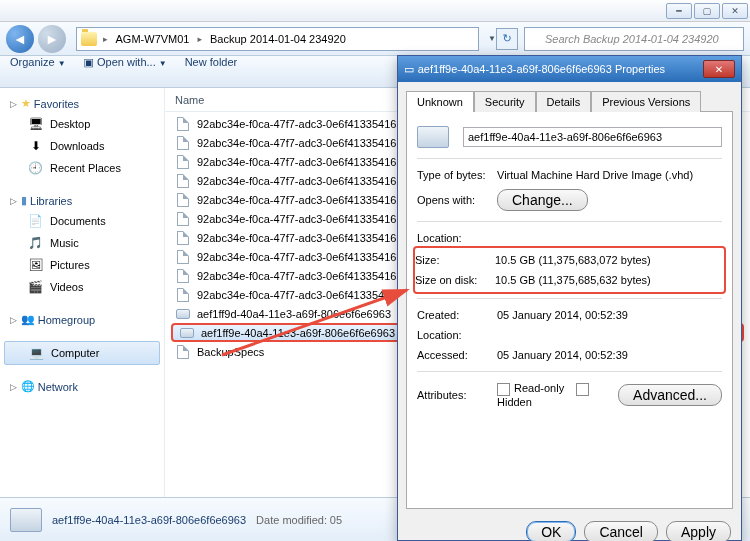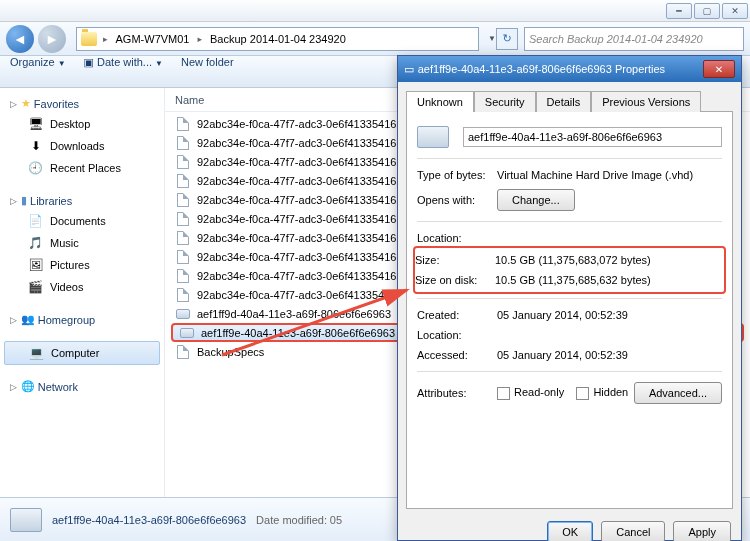--- a/index.html
+++ b/index.html
@@ -10,21 +10,21 @@
 .winbtn{width:26px;height:16px;margin-left:2px;border:1px solid #8fa7c4;border-radius:2px;background:linear-gradient(#f5f9fd,#d9e6f5);display:flex;align-items:center;justify-content:center;font-size:9px;color:#456}
 .navbar{height:34px;background:linear-gradient(#f7fbff,#e4eef9);display:flex;align-items:center;padding:0 6px;border-bottom:1px solid #bcd}
 .navbtn{width:28px;height:28px;border-radius:14px;background:radial-gradient(circle at 30% 30%,#7fb6f0,#2a6db8);margin-right:4px;display:flex;align-items:center;justify-content:center;color:#fff;font-size:14px}
 .navbtn.fwd{background:radial-gradient(circle at 30% 30%,#d0dce8,#9cb0c6)}
 .addrbar{flex:1;height:24px;background:#fff;border:1px solid #8fa7c4;display:flex;align-items:center;padding:0 4px;margin:0 6px}
 .addrbar .seg{padding:0 8px;color:#000}
 .addrbar .arrow{color:#666;font-size:9px}
 .folder-ic{width:16px;height:14px;background:linear-gradient(#fff2b3,#f2c94c);border-radius:2px;margin-right:6px;position:relative}
 .folder-ic:before{content:"";position:absolute;top:-3px;left:1px;width:6px;height:3px;background:#f2c94c;border-radius:1px 1px 0 0}
 .refresh{width:22px;height:22px;border:1px solid #8fa7c4;background:#eaf2fb;display:flex;align-items:center;justify-content:center;color:#2a6db8}
-.searchbox{width:220px;height:24px;border:1px solid #8fa7c4;background:#fff;display:flex;align-items:center;padding:0 4px;margin-left:6px;color:#888;font-style:italic}
+.searchbox{width:220px;height:24px;border:1px solid #8fa7c4;background:#fff;display:flex;align-items:center;padding:0 20px;margin-left:6px;color:#888;font-style:italic}
 .toolbar{height:32px;background:linear-gradient(#f7fbff,#dfeaf6);display:flex;padding:0 10px;border-bottom:1px solid #bcd;gap:18px}
 .toolbar span{color:#1a3e6e}
 .drop{font-size:8px;margin-left:3px;color:#456}
 .body{display:flex;height:calc(100% - 88px - 44px)}
 .sidebar{width:165px;border-right:1px solid #e6edf5;padding:6px 0;overflow:hidden}
 .sb-group{margin-bottom:12px}
 .sb-head{display:flex;align-items:center;padding:3px 10px;font-size:11px;color:#1a3e6e}
 .sb-head .tri{font-size:9px;color:#666;margin-right:4px}
 .sb-item{display:flex;align-items:center;padding:3px 10px 3px 28px;color:#000}
 .sb-item .ic{width:16px;height:16px;margin-right:6px;display:flex;align-items:center;justify-content:center;font-size:12px}
@@ -50,21 +50,21 @@
 .props-title .close{margin-left:auto;width:32px;height:18px;background:linear-gradient(#e27777,#c0392b);border:1px solid #7a2828;border-radius:2px;color:#fff;display:flex;align-items:center;justify-content:center;font-size:10px}
 .tabs{display:flex;padding:8px 8px 0 8px;gap:0}
 .tab{padding:4px 10px;border:1px solid #aaa;border-bottom:none;background:#f0f0f0;font-size:11px;position:relative;top:1px}
 .tab.active{background:#fff;z-index:2}
 .tabpane{margin:0 8px 8px 8px;background:#fff;border:1px solid #aaa;padding:10px;height:398px}
 .fieldrow{display:flex;align-items:center;padding:4px 0;font-size:11px}
 .fieldrow .lbl{width:80px;color:#000}
 .fieldrow .val{flex:1;color:#000}
 .fieldinput{flex:1;border:1px solid #abadb3;padding:3px 4px;background:#fff}
 .hr{border-top:1px solid #ddd;margin:6px 0}
-.btn{height:22px;padding:0 14px;border:1px solid #8a8a8a;border-radius:3px;background:linear-gradient(#f9f9f9,#e1e1e1);font-size:11px}
+.btn{height:22px;padding:0 14px;border:1px solid #8a8a8a;border-radius:10px;background:linear-gradient(#f9f9f9,#e1e1e1);font-size:14px}
 .btn.def{border:1px solid #2a6db8;box-shadow:0 0 0 1px #7fb6f0 inset}
 .checkbox{width:13px;height:13px;border:1px solid #8a8a8a;margin-right:4px;display:inline-block;vertical-align:middle;background:#fff}
 .dlg-btns{display:flex;justify-content:flex-end;gap:8px;padding:4px 10px 10px}
 .redbox{border:2px solid #e74c3c;border-radius:4px;padding:2px 0;margin:-2px -4px}
 
 .arrow-annot{position:absolute;left:212px;top:285px;width:210px;height:80px;pointer-events:none;z-index:50}
 .arrow-annot svg{width:100%;height:100%}
 </style>
 </head>
 <body>
@@ -84,21 +84,21 @@
       <span class="seg">AGM-W7VM01</span>
       <span class="arrow">▸</span>
       <span class="seg">Backup 2014-01-04 234920</span>
     </div>
     <span class="drop">▼</span>
     <div class="refresh">↻</div>
     <div class="searchbox">Search Backup 2014-01-04 234920</div>
   </div>
   <div class="toolbar">
     <span><span>Organize</span><span class="drop">▼</span></span>
-    <span>▣ <span>Date with...</span><span class="drop">▼</span></span>
+    <span>▣ <span>Open with...</span><span class="drop">▼</span></span>
     <span>New folder</span>
   </div>
   <div class="body">
     <div class="sidebar">
       <div class="sb-group">
         <div class="sb-head"><span class="tri">▷</span><span class="star">★</span>&nbsp;<span>Favorites</span></div>
         <div class="sb-item">
             <span class="ic">🖥</span>
             <span>Desktop</span>
           </div>

